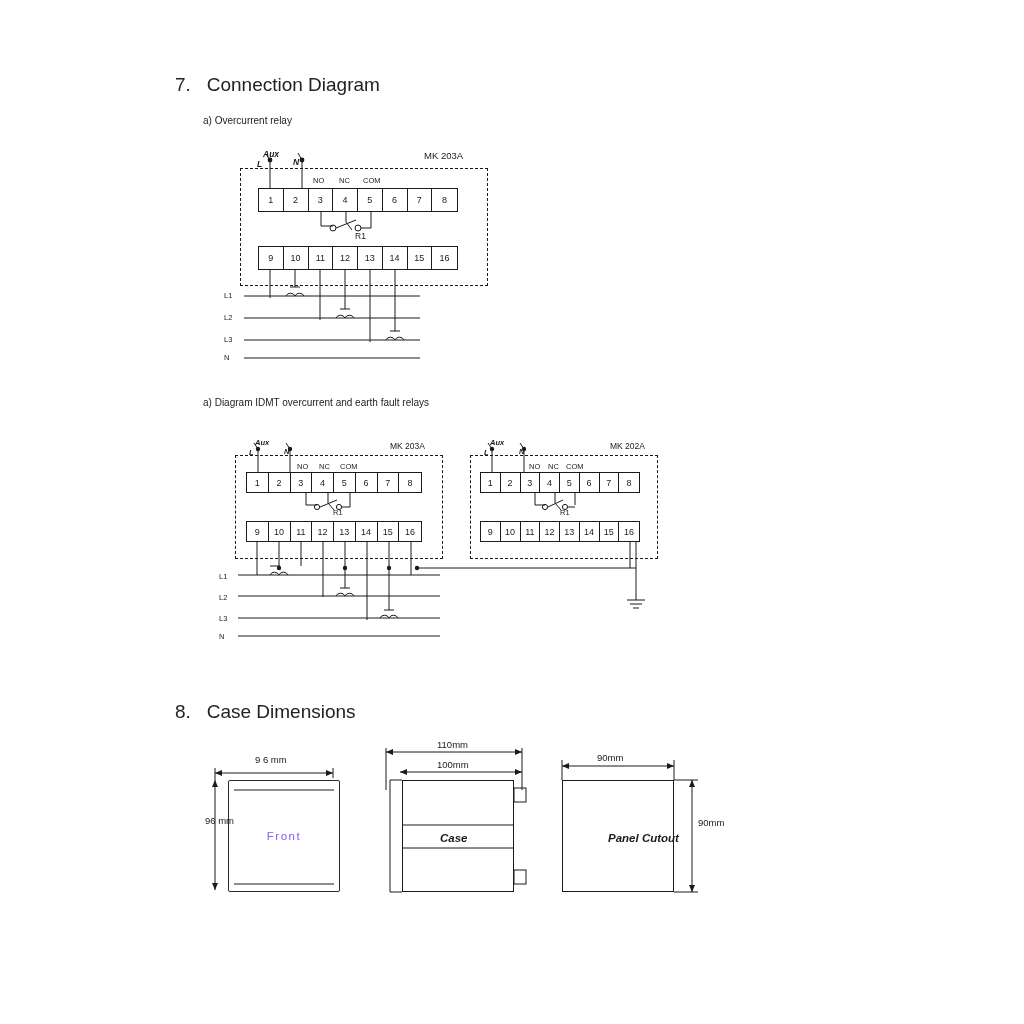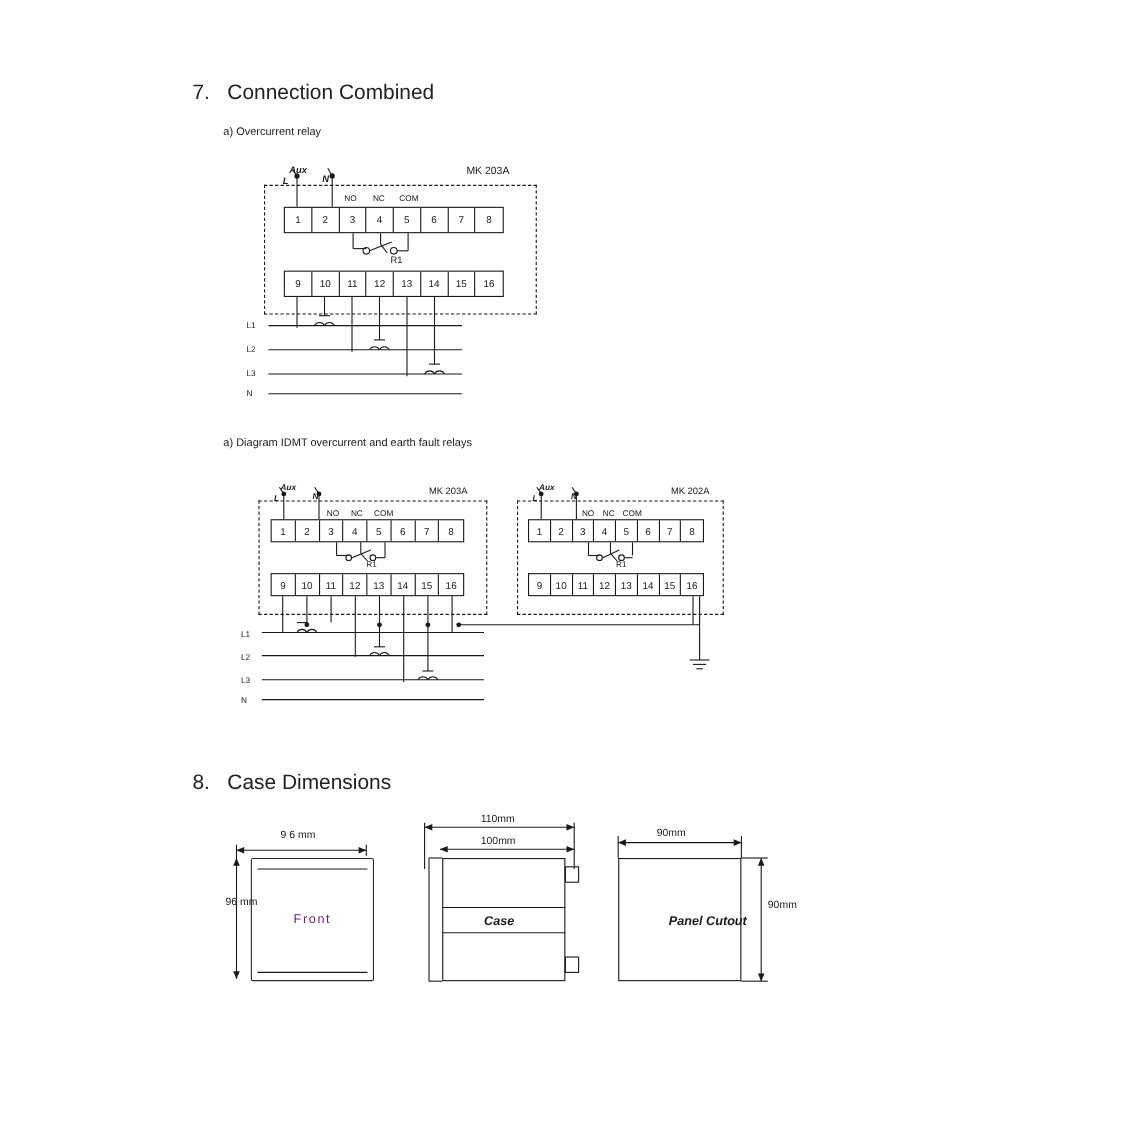--- a/index.html
+++ b/index.html
@@ -66,21 +66,21 @@
   .case-front {
     border: 1.4px solid #2a2a2a;
     background: #fff;
     box-sizing: border-box;
     border-radius: 2px;
     display: flex;
     align-items: center;
     justify-content: center;
     font-size: 12px;
     letter-spacing: 2px;
-    color: #701a75;
+    color: #8b5cf6;
   }
   .case-label {
     font-size: 11.5px;
     letter-spacing: 1.5px;
   }
   .case-label-it {
     font-style: italic;
     font-weight: bold;
     font-size: 11.5px;
   }
@@ -104,21 +104,21 @@
     height: 1024px;
     pointer-events: none;
   }
 </style>
 </head>
 <body>
 
 <div class="abs section-heading" style="left:175px; top:74px;">
   <span>7.</span>
   &nbsp;
-  <span>Connection Combined</span>
+  <span>Connection Diagram</span>
 </div>
 
 <div class="abs sub-heading" style="left:203px; top:115px;">a) Overcurrent relay</div>
 
 <div class="abs" style="left:0; top:0; width:1024px; height:400px;">
 
   <div class="abs dashbox" style="left:240px; top:168px; width:248px; height:118px;"></div>
 
   <div class="abs med" style="left:424px; top:150px;">MK 203A</div>
 

